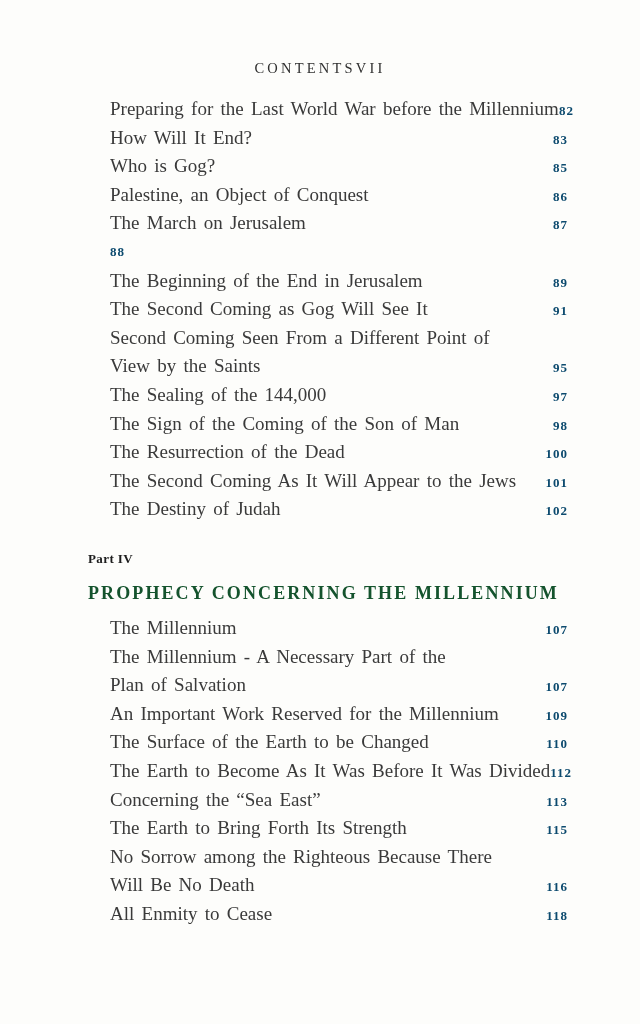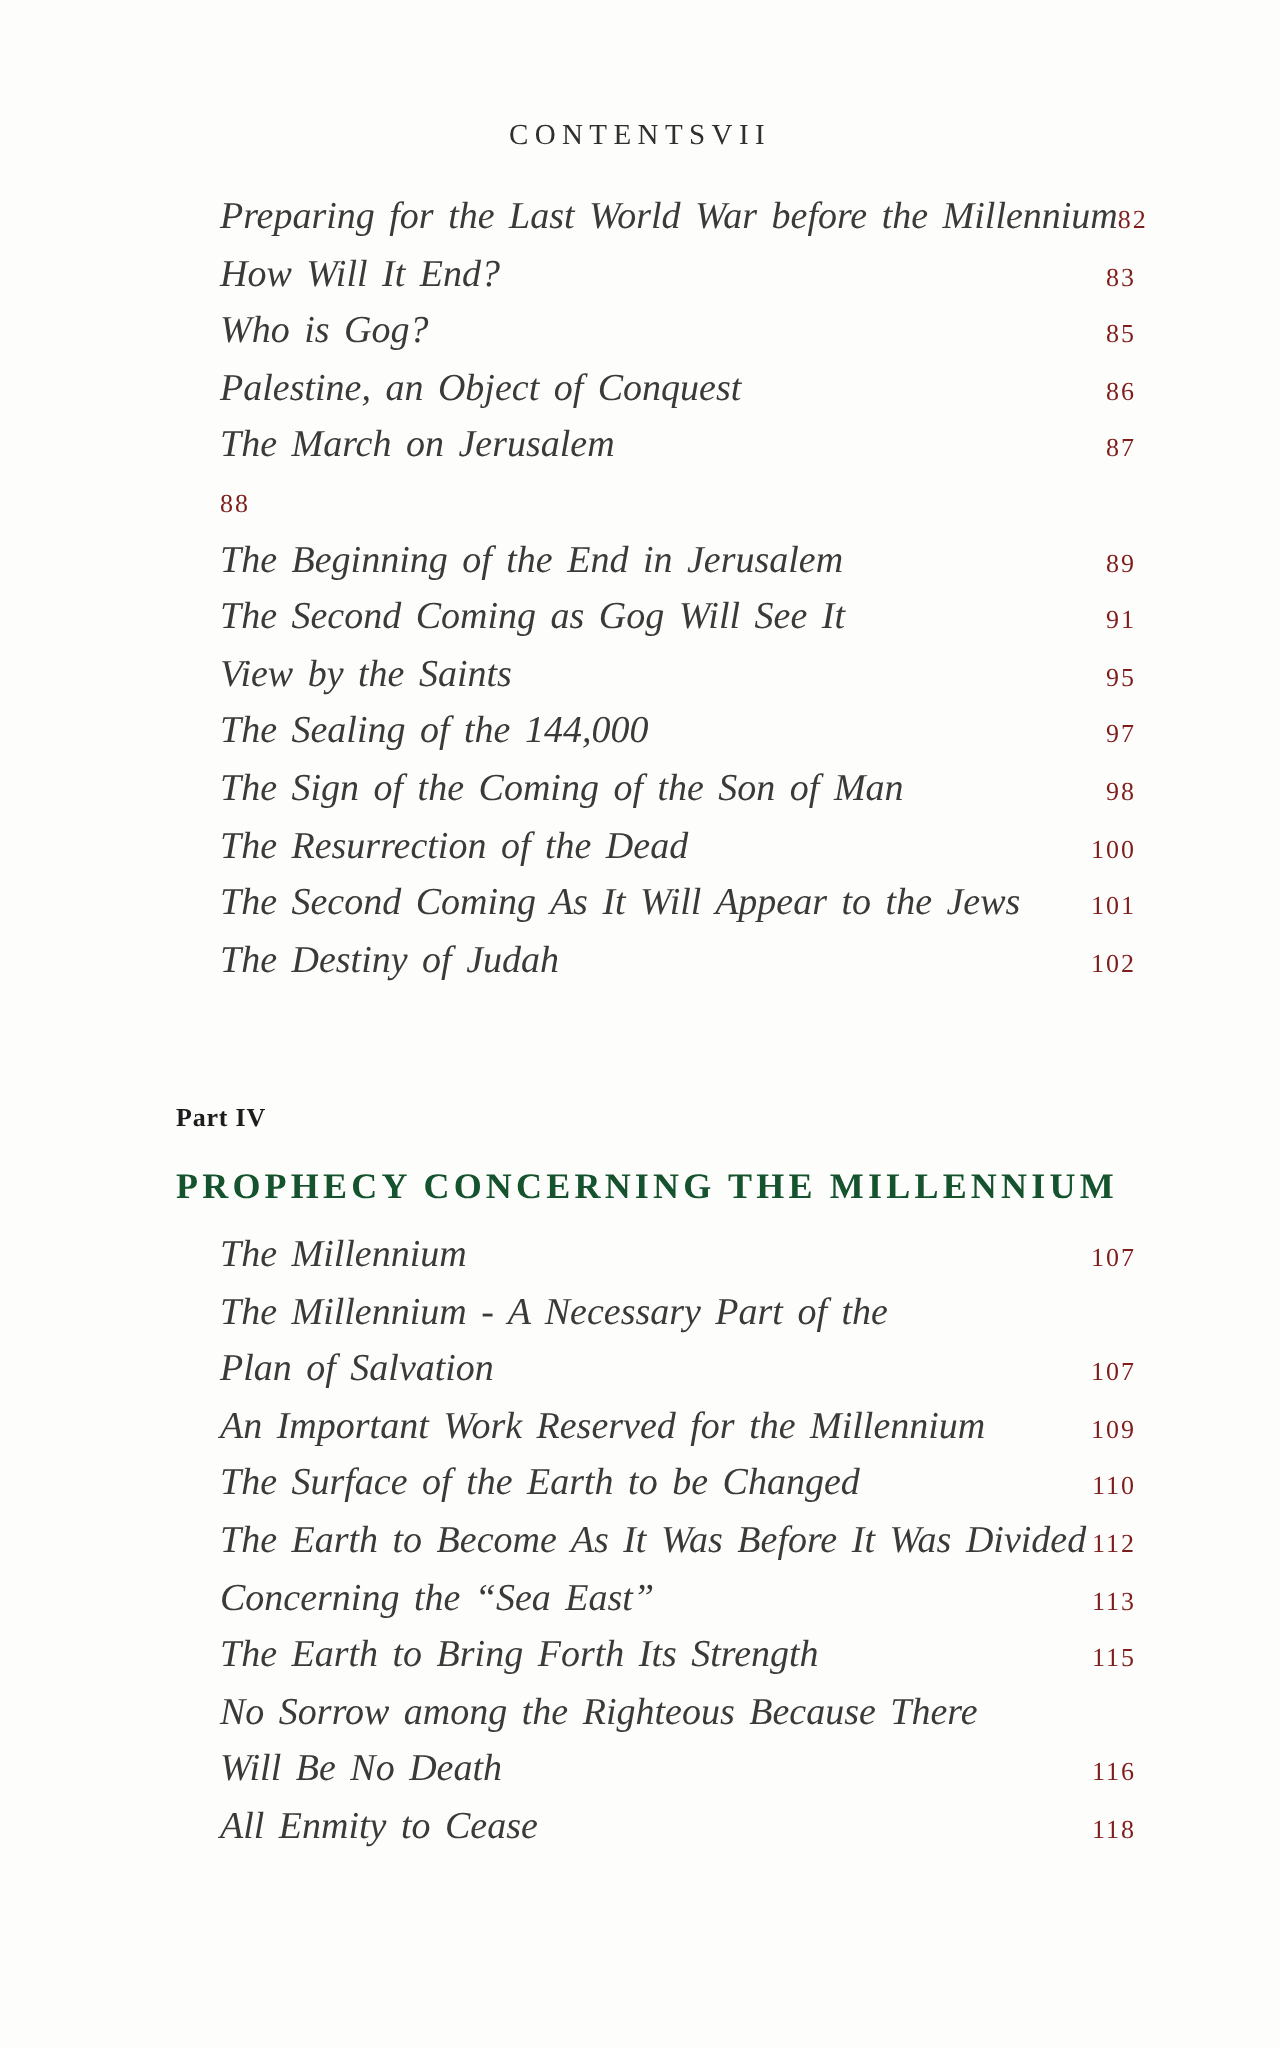--- a/index.html
+++ b/index.html
@@ -30,31 +30,31 @@
   .toc-1{ top:95px; }
   .toc-2{ top:614px; }
   .row{
     display:flex;
     justify-content:space-between;
     align-items:baseline;
     height:28.6px;
     line-height:28.6px;
   }
   .row .t{
-    font-style:italic;
     font-size:19px;
     word-spacing:2.5px;
     white-space:nowrap;
     color:#3a3a3a;
   }
   .row .p{
     font-size:13px;
     letter-spacing:1px;
-    color:#7f1d1d;
+    color:#0c4a6e;
     font-style:normal;
+    font-weight:bold;
   }
   .part-label{
     position:absolute;
     left:88px;top:551px;
     font-size:13px;
     font-weight:bold;
     letter-spacing:0.4px;
     color:#1d1d1d;
   }
   .part-title{
@@ -100,20 +100,24 @@
     <div class="row">
         <span class="p">88</span>
       </div>
     <div class="row">
         <span class="t">The Beginning of the End in Jerusalem</span>
         <span class="p">89</span>
       </div>
     <div class="row">
         <span class="t">The Second Coming as Gog Will See It</span>
         <span class="p">91</span>
+      </div>
+    <div class="row">
+        <span class="t">Second Coming Seen From a Different Point of</span>
+        <span class="p"></span>
       </div>
     <div class="row">
         <span class="t">View by the Saints</span>
         <span class="p">95</span>
       </div>
     <div class="row">
         <span class="t">The Sealing of the 144,000</span>
         <span class="p">97</span>
       </div>
     <div class="row">

